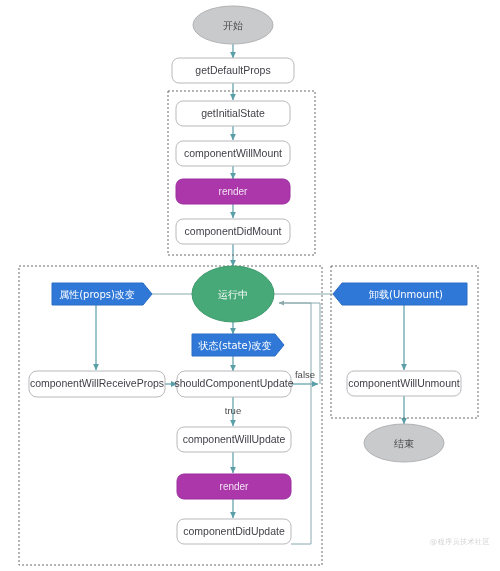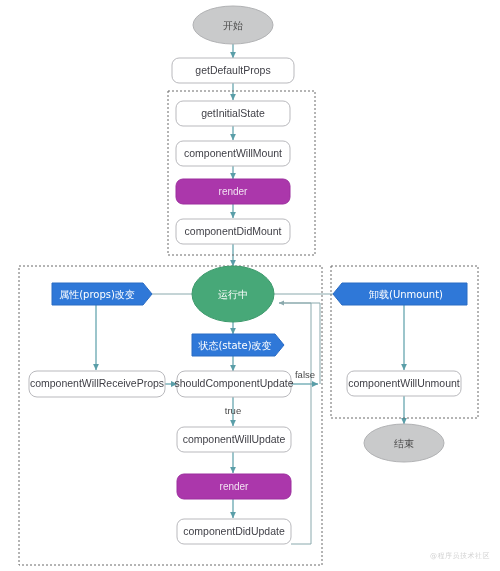--- a/index.html
+++ b/index.html
@@ -85,21 +85,21 @@
     stroke-width: 1.2;
   }
   .flow-plain {
     fill: none;
     stroke: #8aa9ad;
     stroke-width: 1;
   }
   .watermark {
     position: absolute;
     right: 10px;
-    bottom: 10px;
+    bottom: 24px;
     font-family: "DejaVu Sans", sans-serif;
     font-size: 7px;
     color: #d2d2d2;
     letter-spacing: 0.5px;
     z-index: 3;
     user-select: none;
   }
 </style>
 </head>
 <body>

